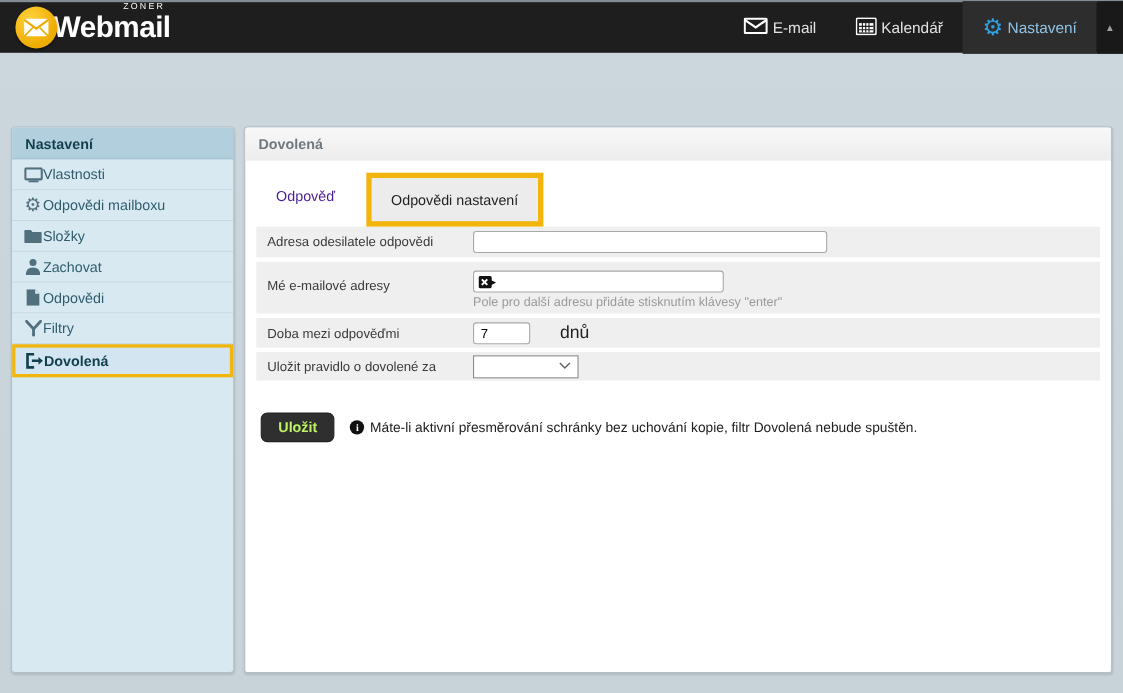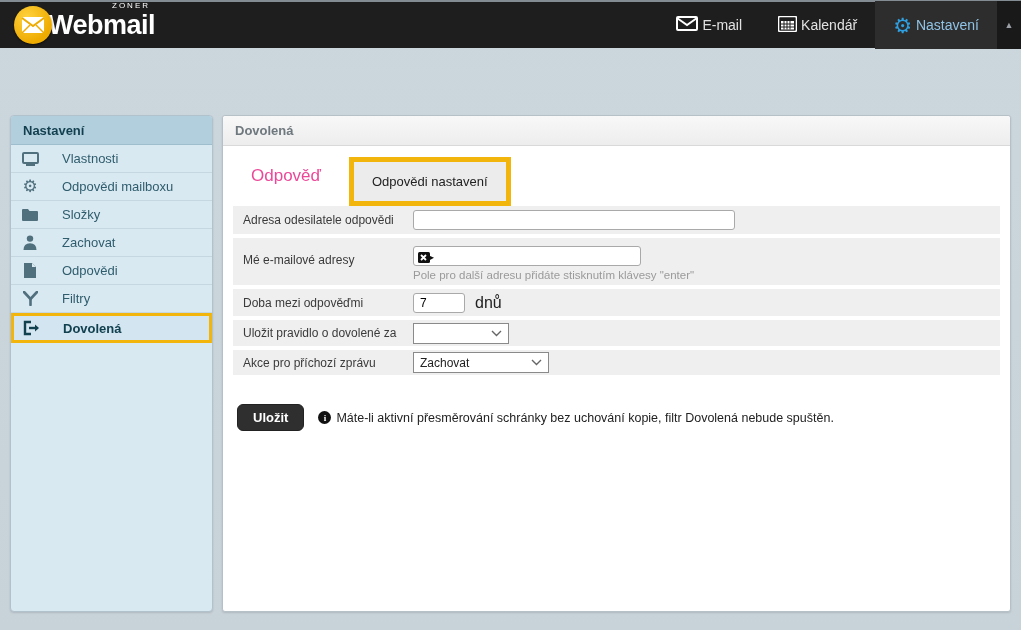--- a/index.html
+++ b/index.html
@@ -42,21 +42,21 @@
     position:absolute; left:10px; top:115px; width:203px; height:497px;
     background:#d9e9f2; border:1px solid #b2c2cc; border-radius:4px;
     overflow:hidden; box-shadow:0 1px 2px rgba(0,0,0,.12);
   }
   .side-head {
     height:29px; line-height:29px; padding-left:12px;
     background:#b2cfdd; border-bottom:1px solid #9fbecd;
     font-size:13px; font-weight:bold; color:#123f4e;
   }
   .side-item {
-    height:28px; display:flex; align-items:center; gap:23px;
+    height:28px; display:flex; align-items:center; gap:0;
     padding-left:10px; font-size:13px; color:#2f5d6d;
     border-bottom:1px solid #c5d8e2; cursor:pointer; background:#d9e9f2;
   }
   .side-item .sicon { width:18px; display:flex; justify-content:center; }
   .side-item.active {
     font-weight:bold; color:#11404f; background:#d2e5f0;
     border:3px solid #f2b50c; height:30px; padding-left:8px;
   }
   .gear-glyph { font-size:17px; line-height:1; color:#50707e; }
   
@@ -66,31 +66,32 @@
     box-shadow:0 1px 2px rgba(0,0,0,.12);
   }
   .panel-head {
     height:30px; line-height:29px; padding-left:12px;
     background:linear-gradient(#f8f8f8,#ededed);
     border-bottom:1px solid #d9d9d9; border-radius:3px 3px 0 0;
     font-size:13px; font-weight:bold; color:#6f787e;
   }
   .tabs { height:60px; display:flex; align-items:flex-end; padding-left:12px; }
   .tab-inactive {
-    font-size:17px; color:#ec4899; padding:10px 16px; margin-bottom:10px; cursor:pointer;
+    font-size:13px; color:#4c1d95; padding:10px 16px; margin-bottom:10px; cursor:pointer;
   }
   .tab-active-box { border:5px solid #f2b50c; margin-left:12px; }
   .tab-active {
     font-size:13px; color:#222; background:#ececec;
     padding:12px 18px; cursor:pointer;
   }
   .formrows { padding:0 10px; }
   .frow {
     background:#efefef; margin-bottom:4px; display:flex; align-items:center;
     padding-left:10px;
+    gap:17px;
   }
   .frow .flabel { width:170px; font-size:12px; color:#3a3a3a; flex-shrink:0; }
   .r1 { height:28px; }
   .r2 { height:47px; align-items:flex-start; }
   .r2 .flabel { margin-top:15px; }
   .r3 { height:27px; }
   .r4 { height:26px; }
   .r5 { height:25px; }
   input.txt {
     height:20px; border:1px solid #a9a9a9; border-radius:3px;
@@ -112,21 +113,21 @@
   .sel {
     height:21px; background:#fff; border:1px solid #8a8a8a;
     display:flex; align-items:center; font-size:12px; color:#222;
     padding:0 6px; cursor:pointer; position:relative;
   }
   .sel-empty { width:96px; }
   .sel-akce { width:136px; }
   .sel .chev { margin-left:auto; color:#666; font-size:11px; line-height:1; }
   .actions { display:flex; align-items:center; margin:29px 0 0 14px; }
   .savebtn {
-    background:#2f2f2f; color:#ffffff; font-weight:bold; font-size:13px;
+    background:#2f2f2f; color:#bef264; font-weight:bold; font-size:13px;
     border:1px solid #222; border-radius:6px; padding:5px 15px;
     font-family:inherit; cursor:pointer;
   }
   .info { display:flex; align-items:center; margin-left:14px; }
   .info-i {
     width:13px; height:13px; border-radius:50%; background:#111; color:#fff;
     font-size:9px; font-weight:bold; display:inline-flex; align-items:center;
     justify-content:center; margin-right:5px; font-family:"Liberation Serif",serif;
     flex-shrink:0;
   }
@@ -302,31 +303,20 @@
       <div class="sel sel-empty">
         <span></span>
         <span class="chev">
           <svg width="11" height="7" viewBox="0 0 11 7">
               <path d="M1 1 L5.5 5.5 L10 1" fill="none" stroke="#666" stroke-width="1.4"></path>
             </svg>
         </span>
       </div>
     </div>
 
-    <div class="frow r5">
-      <span class="flabel">Akce pro příchozí zprávu</span>
-      <div class="sel sel-akce">
-        <span>Zachovat</span>
-        <span class="chev">
-          <svg width="11" height="7" viewBox="0 0 11 7">
-              <path d="M1 1 L5.5 5.5 L10 1" fill="none" stroke="#666" stroke-width="1.4"></path>
-            </svg>
-        </span>
-      </div>
-    </div>
 
   </div>
 
   <div class="actions">
     <button class="savebtn">Uložit</button>
     <span class="info">
       <span class="info-i">i</span>
       <span class="info-text">Máte-li aktivní přesměrování schránky bez uchování kopie, filtr Dovolená nebude spuštěn.</span>
     </span>
   </div>

